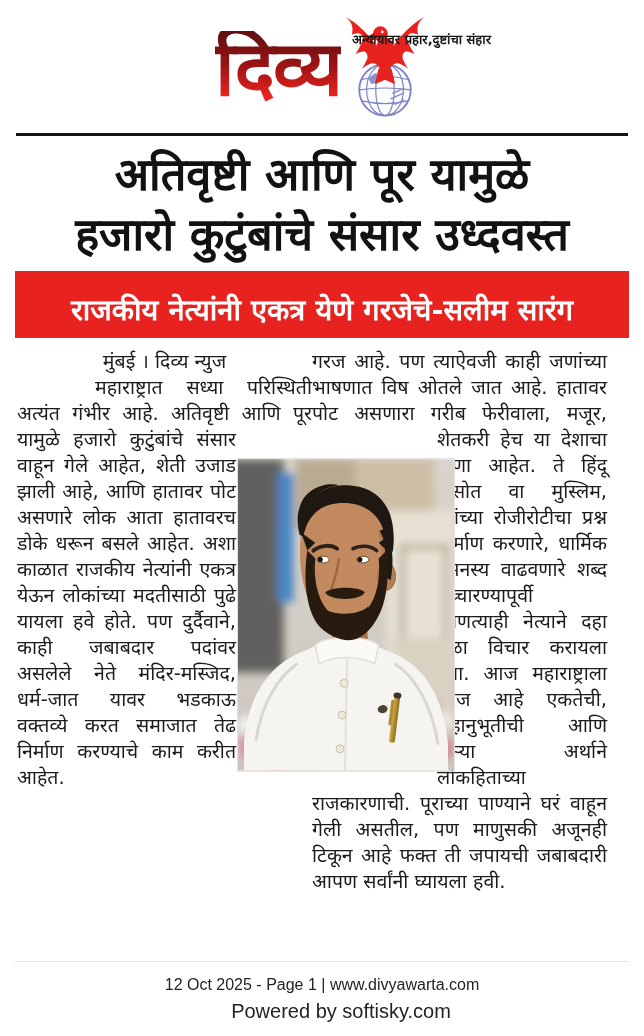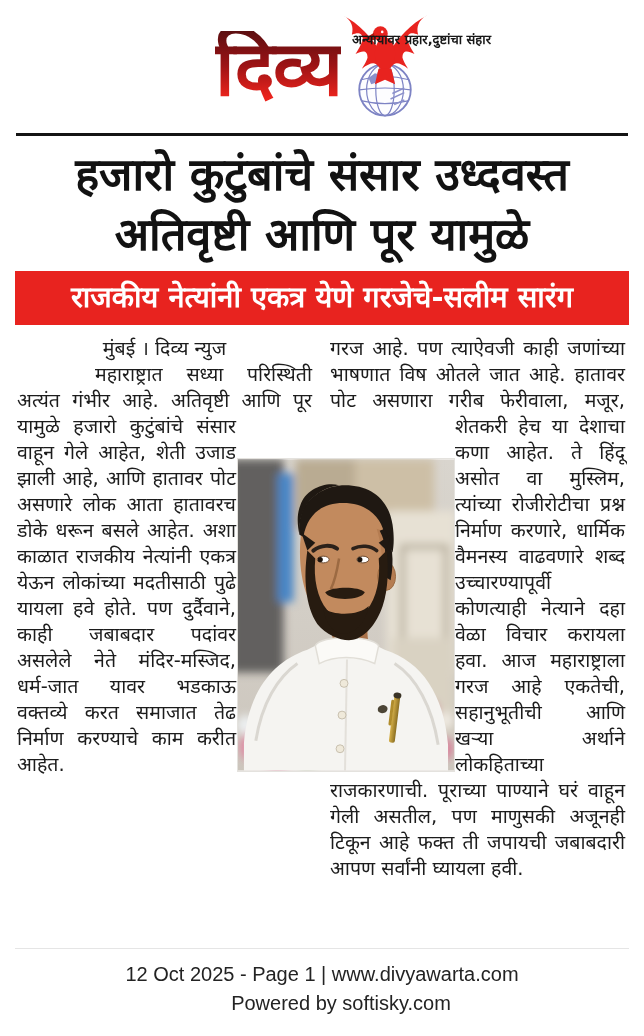--- a/index.html
+++ b/index.html
@@ -33,26 +33,26 @@
   .headline {
     margin:9px 14px 6px; text-align:center;
     font-size:45px; line-height:60px; font-weight:700; color:#121212;
   }
   .headline span { display:block; }
 
   
   .banner {
     margin:6px 15px 0; background:#e8231f; color:#ffffff;
     text-align:center; font-size:29px; font-weight:700;
-    padding:5px 4px 10px;
+    padding:18px 4px 10px;
   }
 
   
   .article {
-    position:relative; margin:11px 17px 0; display:flex; gap:18px;
+    position:relative; margin:11px 17px 0; display:flex; 
     height:604px; overflow:hidden;
   }
   .col {
     width:295px; flex:0 0 auto;
     font-size:19.5px; line-height:26px; text-align:justify; text-justify:inter-word;
     color:#1c1c1c;
   }
   .col p { margin:0; }
   .indent { text-indent:78px; }
   .dateline { text-align:center; text-indent:0; }
@@ -61,21 +61,21 @@
 
   .photo {
     position:absolute; left:237px; top:458px; width:218px; height:314px;
     border:1px solid #e4e2de; box-sizing:border-box; overflow:hidden;
   }
   .photo svg { display:block; width:100%; height:100%; }
 
   
   .footer-sep { border-top:1px solid #e5e5e5; margin:8px 15px 0; }
   .footer { text-align:center; font-family:"Liberation Sans", sans-serif; color:#232323; }
-  .footer-line1 { margin-top:14px; font-size:20px; }
+  .footer-line1 { margin-top:14px; font-size:16px; }
   .footer-line2 { margin-top:6px; font-size:20px;padding-left:38px; }
 </style>
 </head>
 <body>
 
 <div class="page">
 
   <div class="masthead">
     <div class="logo-row">
       <span class="logo-word">दिव्य</span>
@@ -98,22 +98,22 @@
         <circle cx="47" cy="23" r="1.4" fill="#ffffff"></circle>
         <path d="M43,63 L39,80 L50,75 L61,80 L57,63 Z" fill="#e8231f"></path>
       </svg>
     </div>
     <div class="masthead-tagline">अन्यायावर प्रहार,दुष्टांचा संहार</div>
   </div>
 
   <div class="rule"></div>
 
   <h1 class="headline" style="margin-block:9px 6px;">
+    <span>अतिवृष्टी आणि पूर यामुळे</span>
     <span>हजारो कुटुंबांचे संसार उध्दवस्त</span>
-    <span>अतिवृष्टी आणि पूर यामुळे</span>
   </h1>
 
   <div class="banner">राजकीय नेत्यांनी एकत्र येणे गरजेचे-सलीम सारंग</div>
 
   <div class="article">
     <div class="col col-left">
       <div class="spacer-left"></div>
       <p class="dateline">मुंबई । दिव्य न्युज</p>
       <p class="indent">महाराष्ट्रात सध्या परिस्थिती अत्यंत गंभीर आहे. अतिवृष्टी आणि पूर यामुळे हजारो कुटुंबांचे संसार वाहून गेले आहेत, शेती उजाड झाली आहे, आणि हातावर पोट असणारे लोक आता हातावरच डोके धरून बसले आहेत. अशा काळात राजकीय नेत्यांनी एकत्र येऊन लोकांच्या मदतीसाठी पुढे यायला हवे होते. पण दुर्दैवाने, काही जबाबदार पदांवर असलेले नेते मंदिर-मस्जिद, धर्म-जात यावर भडकाऊ वक्तव्ये करत समाजात तेढ निर्माण करण्याचे काम करीत आहेत.</p>
     </div>

